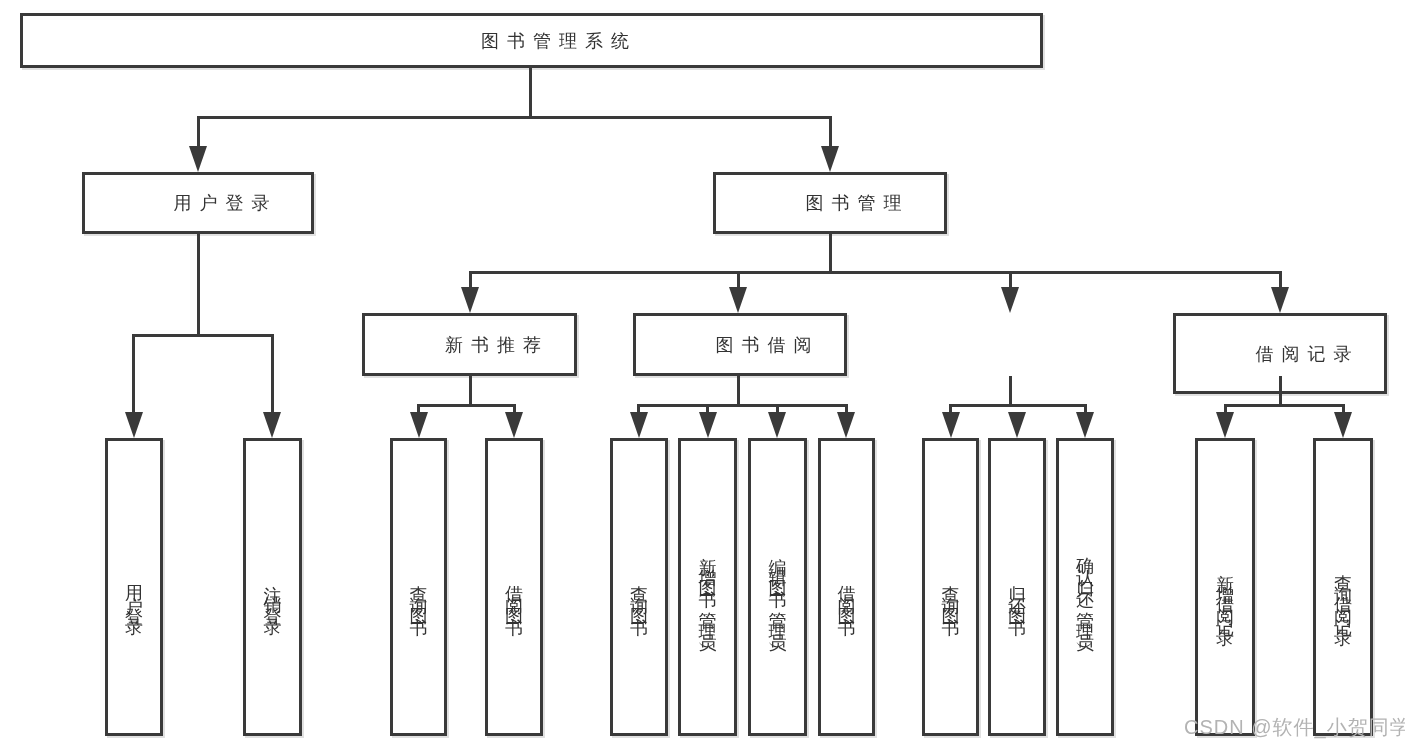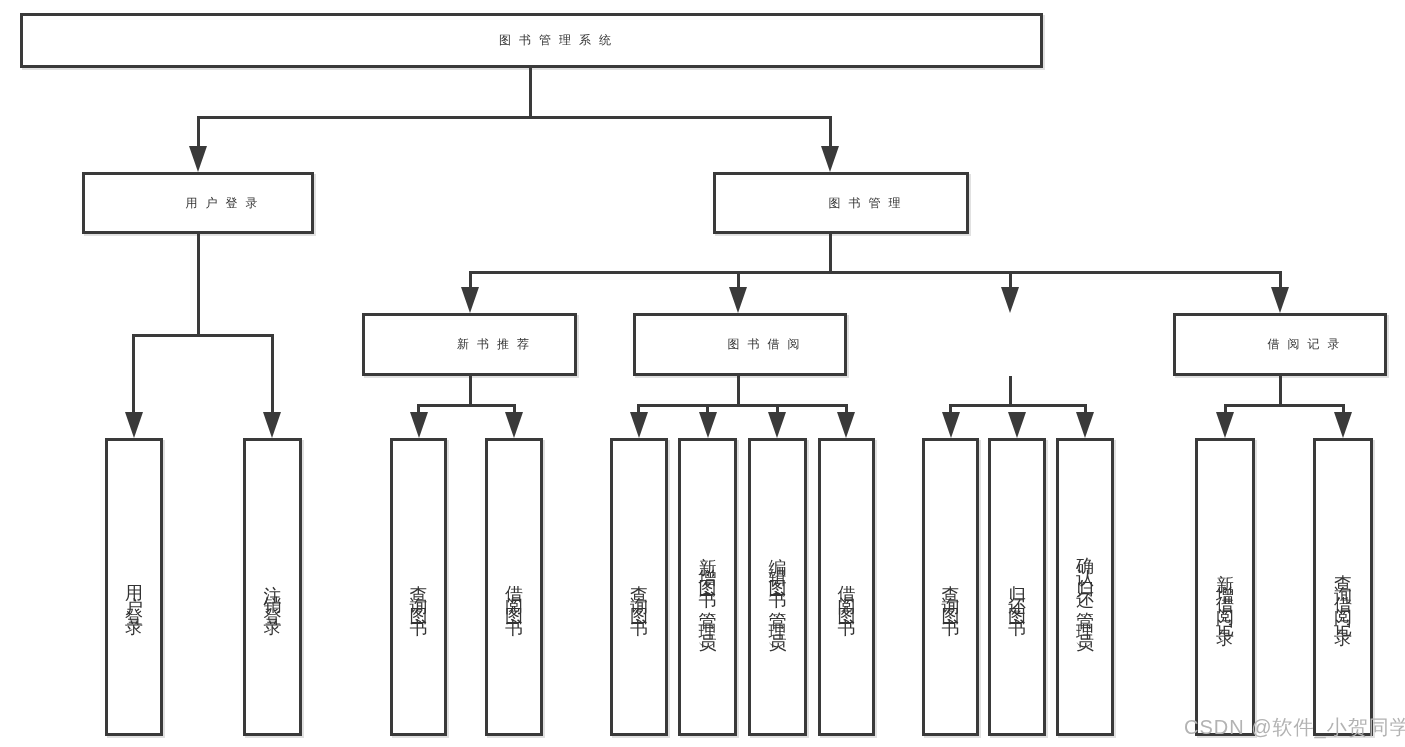--- a/index.html
+++ b/index.html
@@ -3,32 +3,32 @@
 <meta charset="utf-8">
 <style>
   html,body{margin:0;padding:0;background:#ffffff;}
   body{font-family:"Liberation Sans","DejaVu Sans",sans-serif;}
   .canvas{position:relative;width:1405px;height:747px;background:#fff;overflow:hidden;}
 
   
   .node{position:absolute;box-sizing:border-box;border:3px solid #3a3a3a;background:#fff;
         display:flex;align-items:center;justify-content:center;color:#333;
         box-shadow:2px 2px 0 rgba(90,90,90,0.18);}
-  .hlabel{font-size:12px;letter-spacing:8px;margin-right:-8px;white-space:nowrap;padding-left:47px;}
+  .hlabel{font-size:18px;letter-spacing:8px;margin-right:-8px;white-space:nowrap;padding-left:47px;}
   .vlabel{writing-mode:vertical-rl;text-orientation:mixed;font-size:18px;
           letter-spacing:11px;margin-bottom:-11px;line-height:1;}
 
   
   #n-root{left:20px;top:13px;width:1023px;height:55px;}
   #n-user{left:82px;top:172px;width:232px;height:62px;}
-  #n-book{left:713px;top:172px;width:256px;height:62px;}
+  #n-book{left:713px;top:172px;width:234px;height:62px;}
   #n-new{left:362px;top:313px;width:215px;height:63px;}
   #n-borrow{left:633px;top:313px;width:214px;height:63px;}
   #n-current{left:902px;top:313px;width:215px;height:63px;}
-  #n-record{left:1173px;top:313px;width:214px;height:63px;}
+  #n-record{left:1173px;top:313px;width:214px;height:81px;}
   .leaf{top:438px;height:298px;}
   #n-user-login{left:105px;width:58px;}
   #n-user-logout{left:243px;width:59px;}
   #n-new-query{left:390px;width:57px;}
   #n-new-borrow{left:485px;width:58px;}
   #n-borrow-query{left:610px;width:58px;}
   #n-borrow-add{left:678px;width:59px;}
   #n-borrow-edit{left:748px;width:59px;}
   #n-borrow-borrow{left:818px;width:57px;}
   #n-current-query{left:922px;width:57px;}

